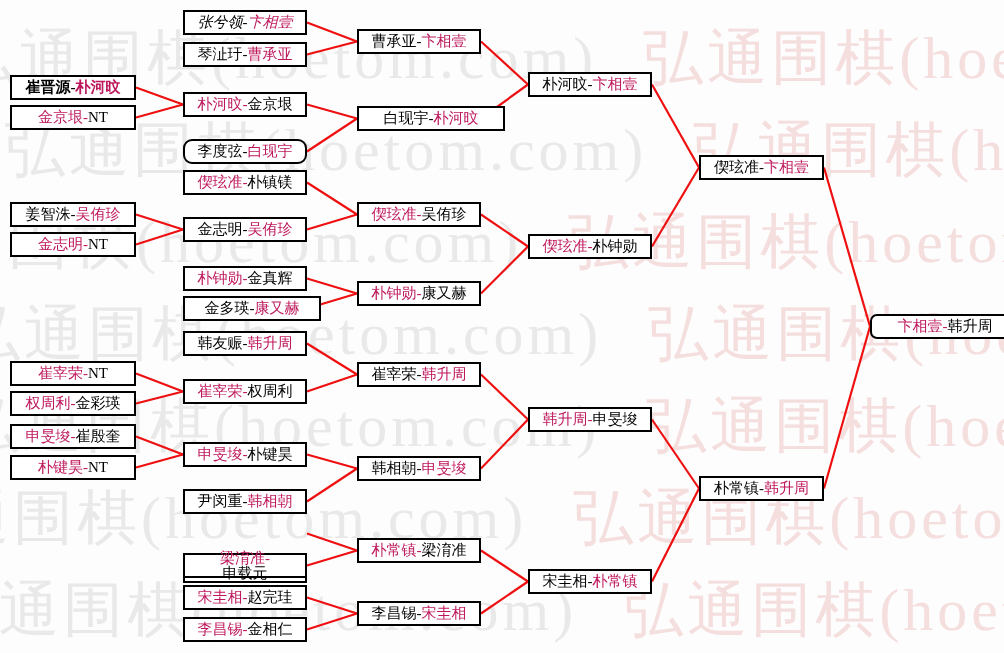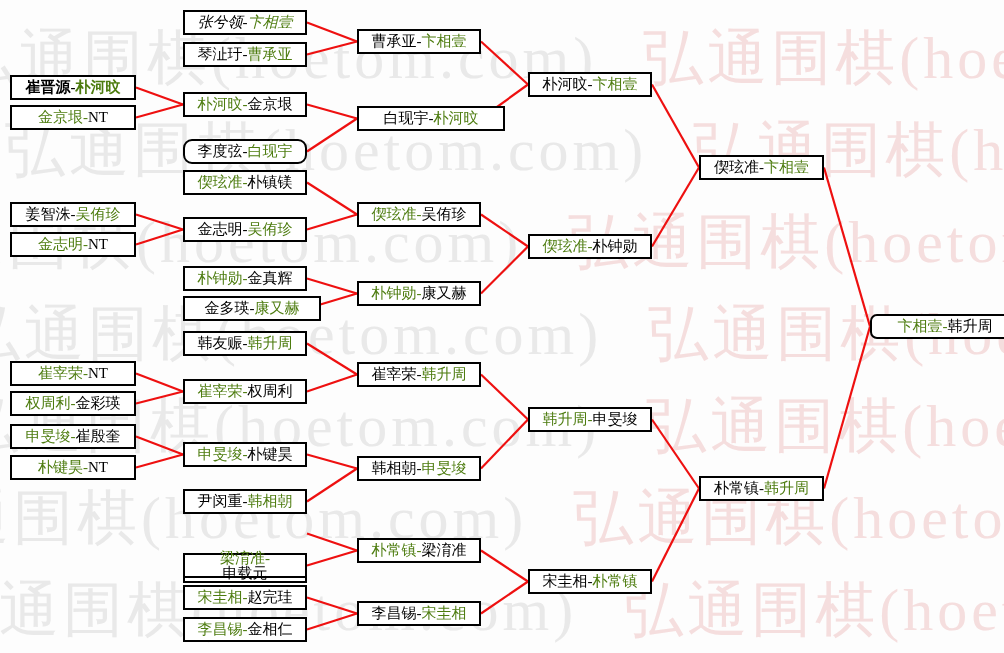--- a/index.html
+++ b/index.html
@@ -14,21 +14,21 @@
   .wm-inst{display:inline-block;margin-right:46px;}
   
   #lines{position:absolute;left:0;top:0;z-index:2;}
   
   .box{
     position:absolute;z-index:3;box-sizing:border-box;
     background:#ffffff;border:2px solid #000000;
     height:25px;display:flex;align-items:center;justify-content:center;
     font-size:15px;white-space:nowrap;line-height:1;
   }
-  .seg-red{color:#4d7c0f;}
+  .seg-red{color:#be185d;}
   .seg-black{color:#000000;}
 </style>
 </head>
 <body>
 
 <div id="stage">
   <div id="wm">
       <div class="wm-row" style="left: -45px; top: 28px;"><span class="wm-inst" style="color: rgb(233, 233, 233);">弘通围棋(hoetom.com)</span><span class="wm-inst" style="color: rgb(245, 222, 222);">弘通围棋(hoetom.com)</span></div>
       <div class="wm-row" style="left: 5px; top: 120px;"><span class="wm-inst" style="color: rgb(233, 233, 233);">弘通围棋(hoetom.com)</span><span class="wm-inst" style="color: rgb(245, 222, 222);">弘通围棋(hoetom.com)</span></div>
       <div class="wm-row" style="left: -120px; top: 212px;"><span class="wm-inst" style="color: rgb(233, 233, 233);">弘通围棋(hoetom.com)</span><span class="wm-inst" style="color: rgb(245, 222, 222);">弘通围棋(hoetom.com)</span></div>

